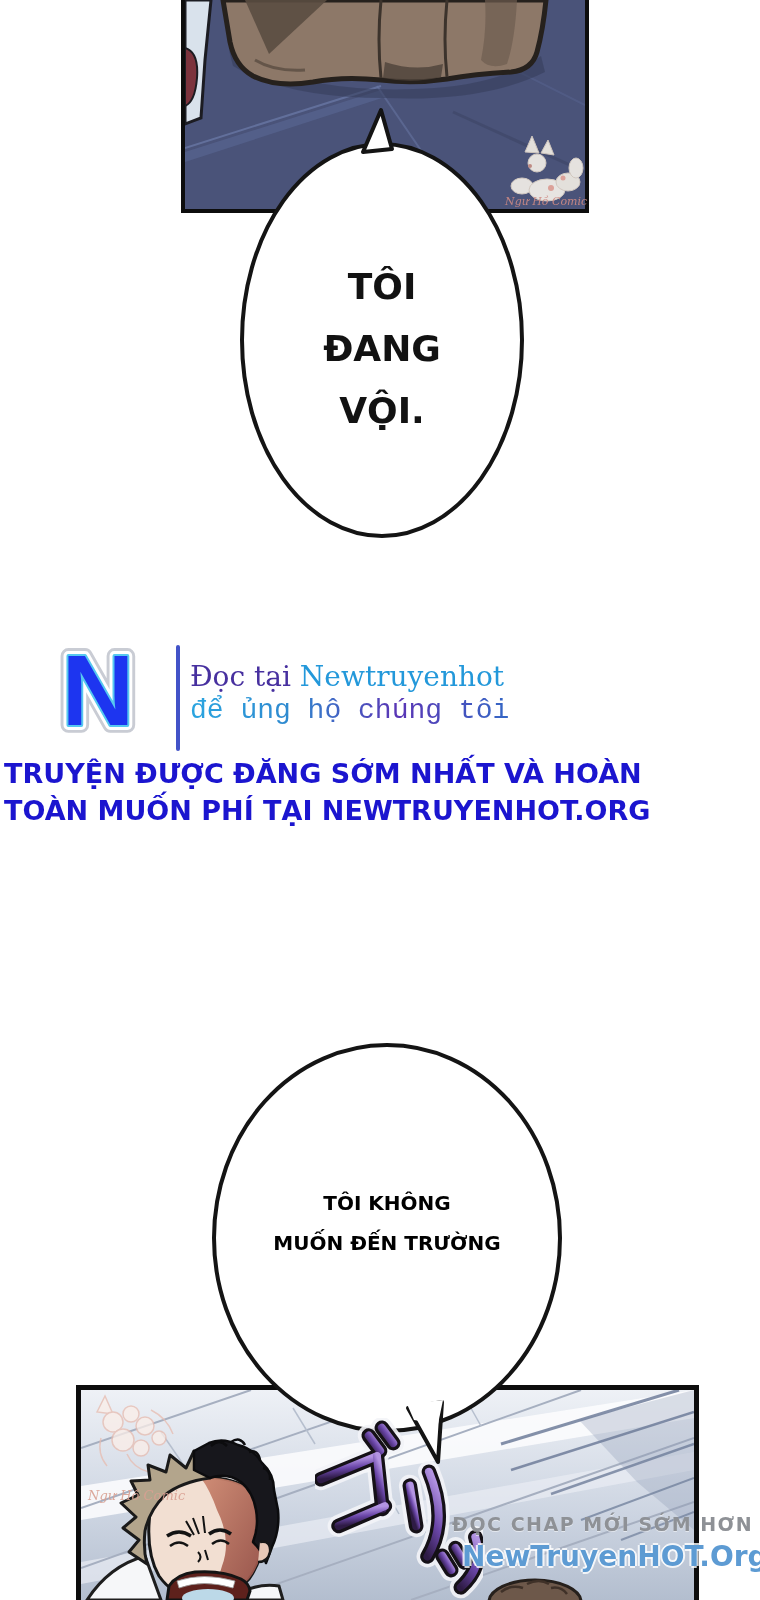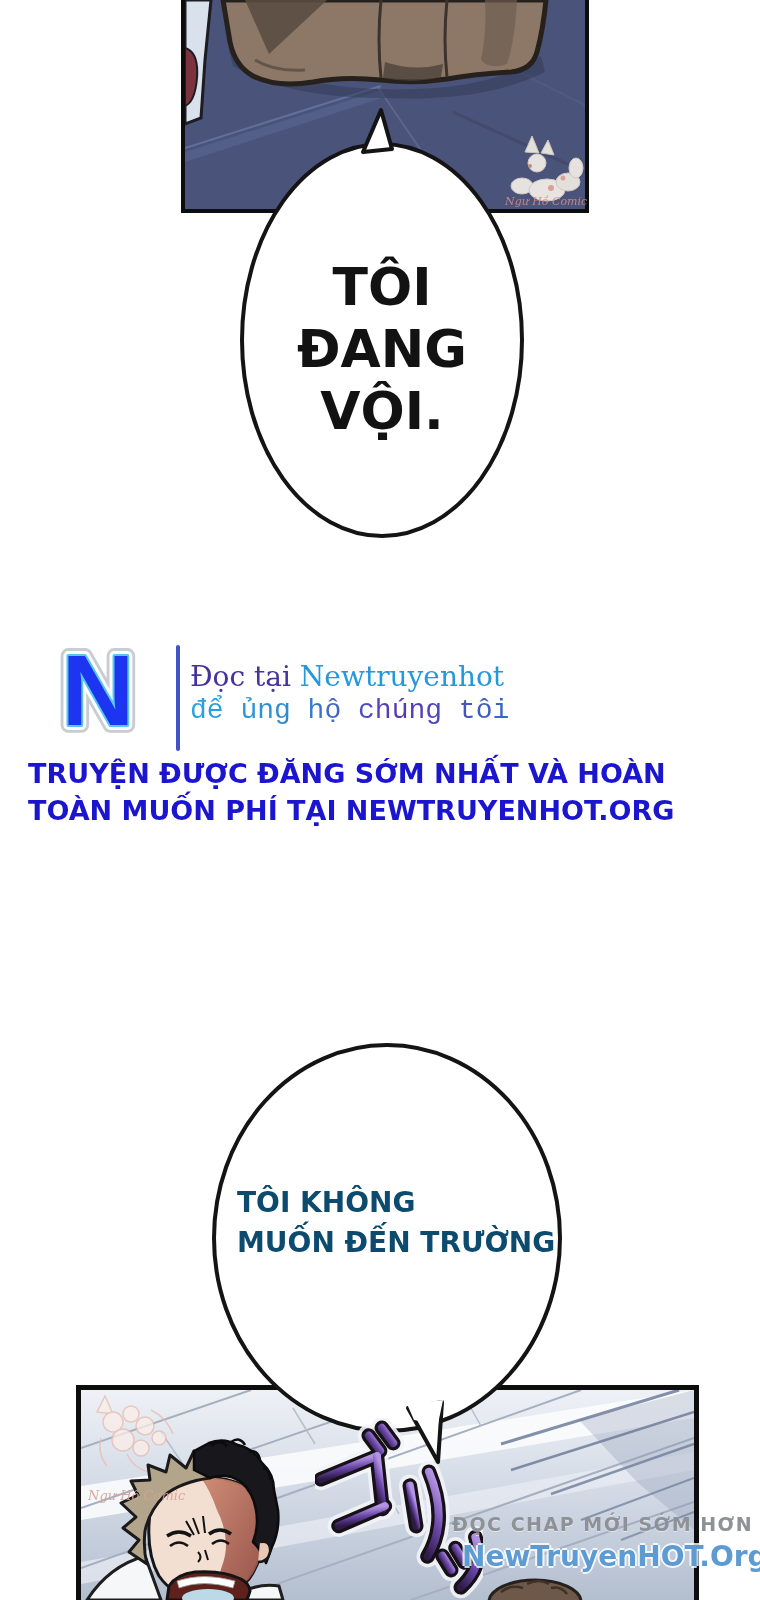--- a/index.html
+++ b/index.html
@@ -11,37 +11,37 @@
   #panel1{left:181px;top:0;width:408px;height:213px;box-sizing:border-box;
           border:4px solid #0d0d0d;border-top:none;background:#4a5379;z-index:1;}
   #panel1 svg{display:block;width:100%;height:100%;}
   #fox1-text{left:505px;top:195px;font:italic 11px "DejaVu Serif","Liberation Serif",serif;
              color:#cf8b85;opacity:.9;z-index:2;}
 
   
   .bubble-svg{z-index:3;}
   #bubble1-svg{left:225px;top:100px;width:315px;height:445px;}
   #bubble1-text{left:272px;top:256px;width:220px;text-align:center;z-index:4;
-    font-weight:bold;font-size:52px;line-height:62px;color:#121212;letter-spacing:0;}
+    font-weight:bold;font-size:36px;line-height:62px;color:#121212;letter-spacing:0;}
   #bubble2-svg{left:210px;top:1040px;width:360px;height:430px;}
-  #bubble2-text{left:237px;top:1183px;width:300px;z-index:4;
-    font-weight:bold;font-size:28px;line-height:40px;color:#0c4a6e;}
+  #bubble2-text{left:237px;top:1183px;width:300px;text-align:center;z-index:4;
+    font-weight:bold;font-size:20px;line-height:40px;color:#000000;}
   .bline{display:block;white-space:nowrap;}
 
   
   #promo-logo{left:44px;top:636px;width:108px;height:108px;z-index:2;}
   #promo-divider{left:176px;top:645px;width:4px;height:106px;background:#4253c8;border-radius:2px;}
   #promo-serif{left:190px;top:660px;width:335px;text-align:left;
     font-family:"DejaVu Serif","Liberation Serif",serif;font-size:28px;line-height:34px;}
   #promo-serif .p1{color:#47309f;}
   #promo-serif .p2{color:#2398da;}
   #promo-line2{display:block;background:linear-gradient(90deg,#2aa5e0 0%,#2f89cf 30%,#5a35b5 62%,#2f6fc8 100%);
     -webkit-background-clip:text;background-clip:text;color:transparent;font-family:Liberation Mono, monospace;}
   #promo-banner{left:4px;top:755px;width:548px;text-align:center;color:#1b15cf;
-    font-weight:bold;font-size:27px;line-height:37px;letter-spacing:0;margin-left:24px;}
+    font-weight:bold;font-size:27px;line-height:37px;letter-spacing:0;}
   #promo-banner span{display:block;white-space:nowrap;}
 
   
   #panel2{left:76px;top:1385px;width:623px;height:215px;box-sizing:border-box;
           border:5px solid #0d0d0d;border-bottom:none;background:#cfd6e2;z-index:1;}
   #panel2 svg{display:block;width:100%;height:100%;}
   #fox2-text{left:88px;top:1488px;font:italic 13px "DejaVu Serif","Liberation Serif",serif;
              color:#d9a092;opacity:.9;z-index:2;}
   #sfx-svg{left:315px;top:1418px;width:168px;height:188px;z-index:5;}
 

